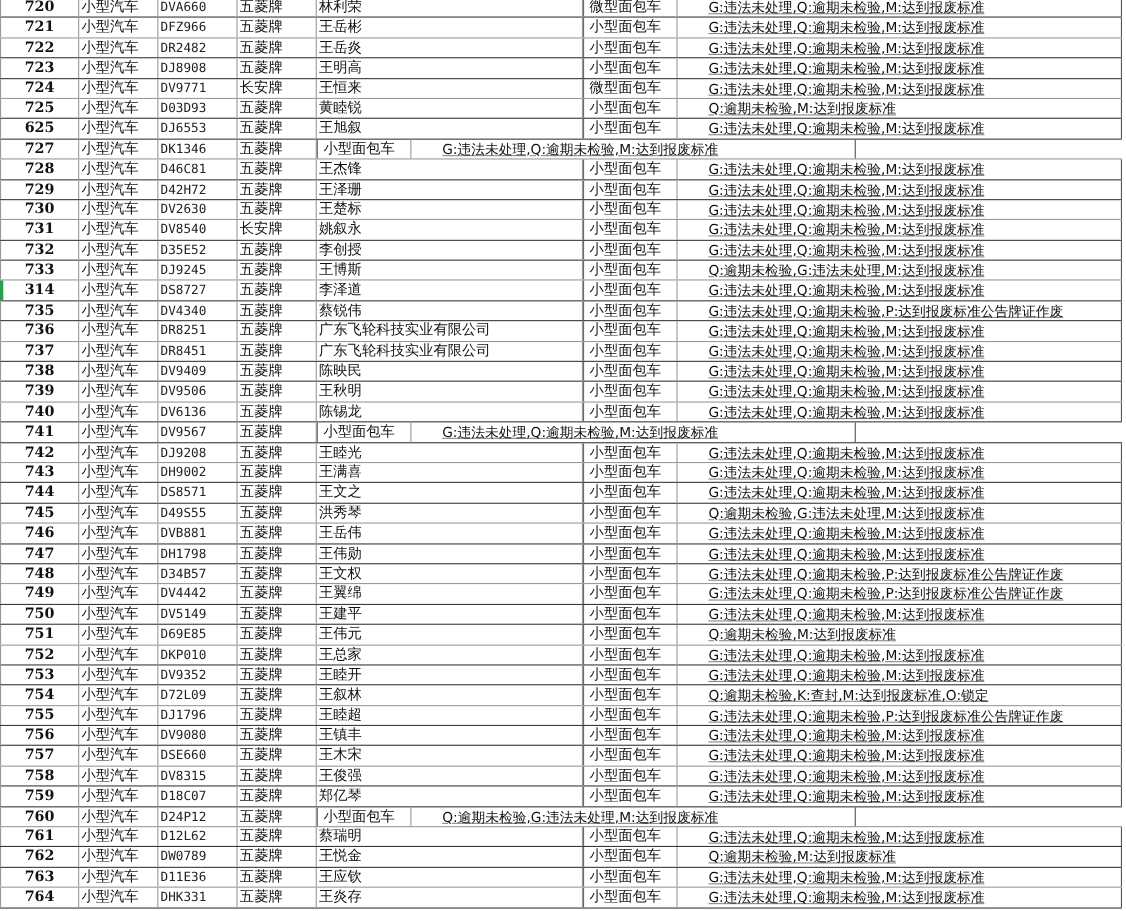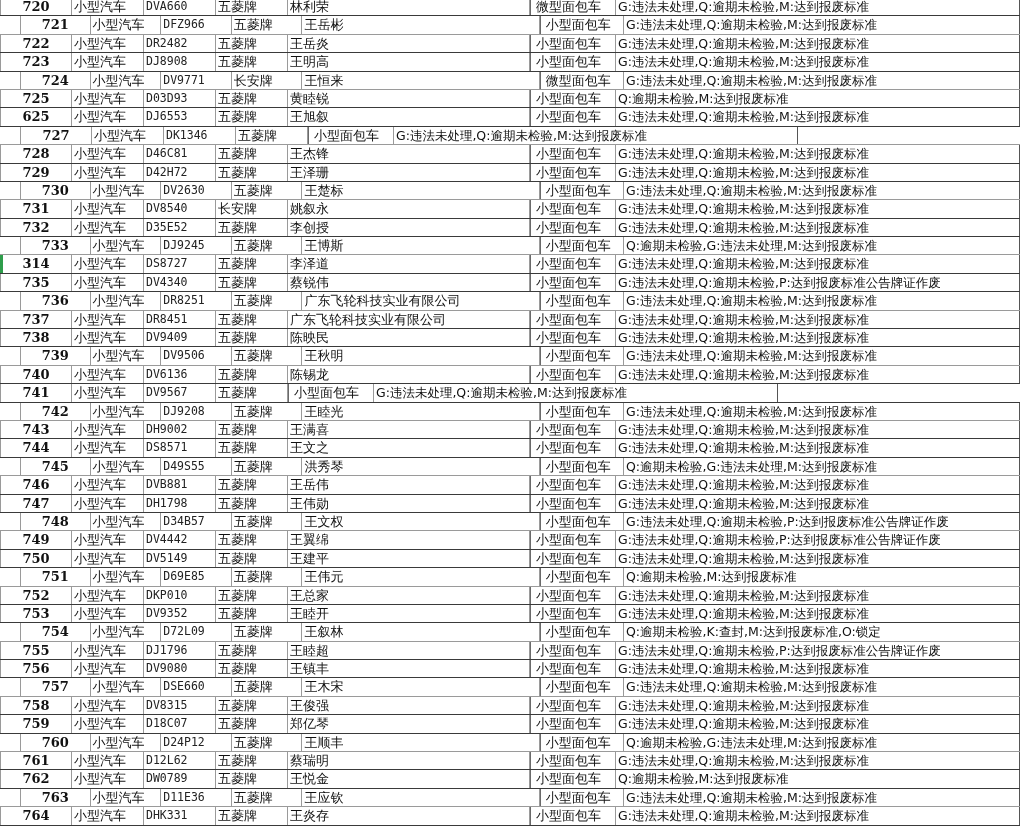--- a/index.html
+++ b/index.html
@@ -1,29 +1,29 @@
 <!DOCTYPE html>
 <html><head>
 <meta charset="utf-8">
 <style>
   html, body { margin:0; padding:0; background:#ffffff; }
   body { width:1024px; height:828px; overflow:hidden; position:relative;
          font-family:"DejaVu Sans", sans-serif; color:#111; }
   .sheet { position:absolute; left:0; top:-2px; width:1020px; }
   .row { display:flex; height:18.4px; border-bottom:1px solid #3a3a3a; box-sizing:border-box; position:relative; }
-  .row.light { border-bottom-color:#9a9a9a;padding-left:20px; }
+  .row.light { border-bottom-color:#9a9a9a; }
   .cell { box-sizing:border-box; height:100%; line-height:17px; font-size:13px; white-space:nowrap; overflow:hidden; border-right:1px solid #9a9a9a; padding-left:2px; }
   .c-num { width:72px; text-align:center; font-family:"DejaVu Serif", serif; font-weight:bold; font-size:13px; padding-left:0; border-left:1px solid #9a9a9a; }
   .c-type { width:72px; }
   .c-plate { width:72px; font-family:"DejaVu Sans Mono", monospace; font-size:11.5px; letter-spacing:0; color:#222; }
   .c-brand { width:72px; }
   .c-owner { width:242px; }
   .c-body { width:86px; border-left:1px solid #6a6a6a; padding-left:5px; }
   .c-status { width:404px; padding-left:2px; border-right:1px solid #555; font-size:12.5px; }
-  .status-text { text-decoration-color:#888; }
+  .status-text { text-decoration:underline; text-decoration-color:#888;margin-left:26px; }
   .row-marker { position:absolute; left:0; top:0; width:3px; height:100%; background:#2e9d4b; }
 </style>
 </head>
 <body>
 
 <div class="sheet" id="sheet">
     <div class="row">
     <div class="cell c-num">720</div>
     <div class="cell c-type">小型汽车</div>
     <div class="cell c-plate">DVA660</div>
@@ -380,21 +380,20 @@
     <div class="cell c-brand">五菱牌</div>
     <div class="cell c-owner">郑亿琴</div>
     <div class="cell c-body">小型面包车</div>
     <div class="cell c-status"><span class="status-text">G:违法未处理,Q:逾期未检验,M:达到报废标准</span></div>
   </div>
     <div class="row light">
     <div class="cell c-num">760</div>
     <div class="cell c-type">小型汽车</div>
     <div class="cell c-plate">D24P12</div>
     <div class="cell c-brand">五菱牌</div>
-    <div class="cell c-owner">王顺丰</div>
     <div class="cell c-body">小型面包车</div>
     <div class="cell c-status"><span class="status-text">Q:逾期未检验,G:违法未处理,M:达到报废标准</span></div>
   </div>
     <div class="row">
     <div class="cell c-num">761</div>
     <div class="cell c-type">小型汽车</div>
     <div class="cell c-plate">D12L62</div>
     <div class="cell c-brand">五菱牌</div>
     <div class="cell c-owner">蔡瑞明</div>
     <div class="cell c-body">小型面包车</div>

